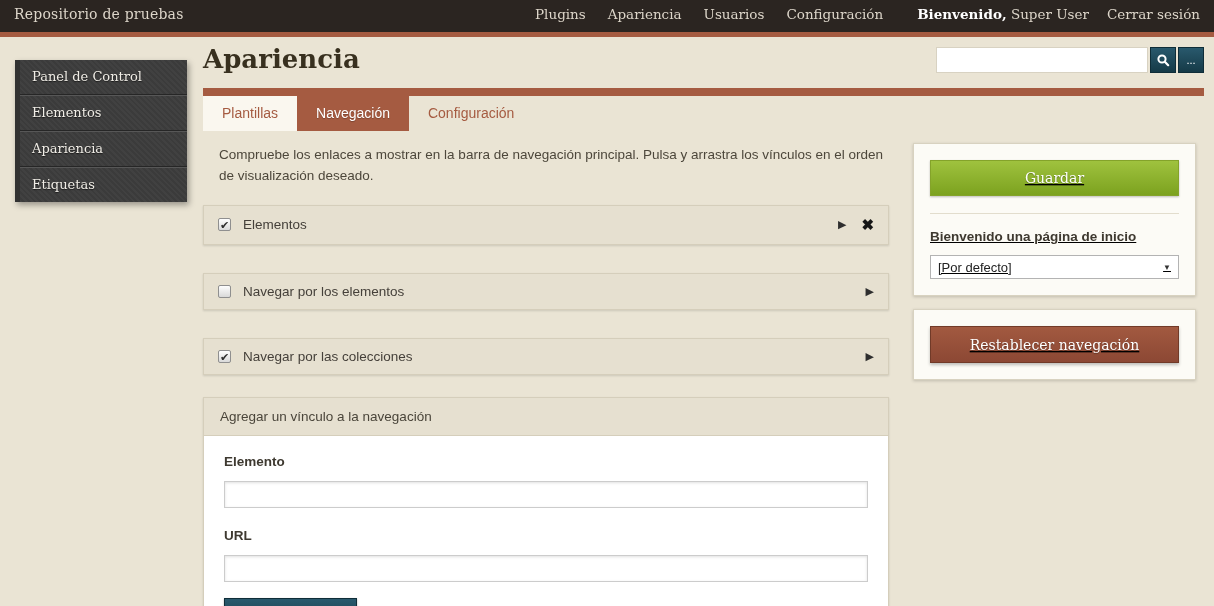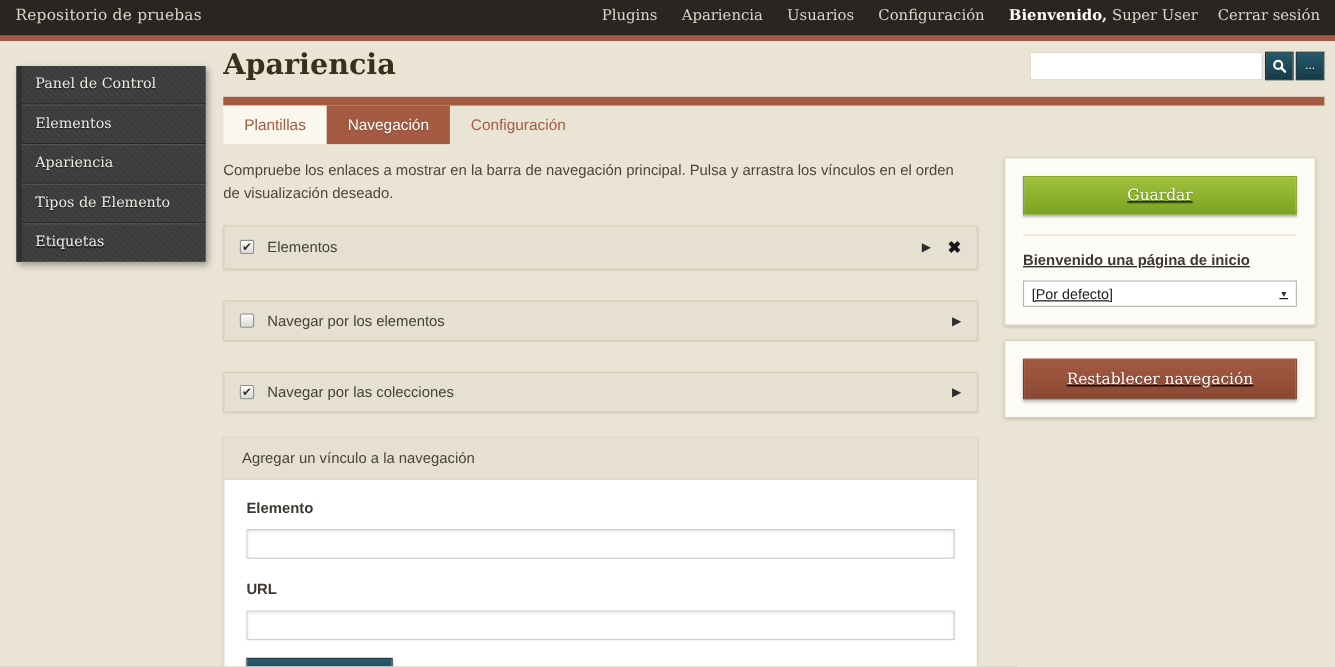--- a/index.html
+++ b/index.html
@@ -15,21 +15,21 @@
     background:#2b2521; border-bottom:5px solid #a55b41;
     display:flex; align-items:center; justify-content:space-between;
     padding:0 14px 4px 14px;
     font-family:"DejaVu Serif","Liberation Serif",serif;
     color:#ddd6ca; font-size:13.5px;
   }
   .topbar-right { display:flex; align-items:center; gap:18px; }
   .topbar a { color:#ddd6ca; text-decoration:none; cursor:pointer; }
   .site-title { font-size:14px; letter-spacing:.2px; }
   .top-nav { display:flex; gap:22px; }
-  .welcome { margin-left:4px; color:#ddd6ca; }
+  .welcome { margin-left:16px; color:#ddd6ca; }
   .welcome b { color:#ffffff; }
   
   .sidebar {
     position:absolute; left:15px; top:60px; width:172px;
     background:#3b3b3b;
     background-image:repeating-linear-gradient(45deg, rgba(255,255,255,.03) 0 2px, rgba(0,0,0,0) 2px 4px);
     box-shadow:2px 3px 6px rgba(0,0,0,.35);
     border-left:5px solid #313131;
     font-family:"DejaVu Serif","Liberation Serif",serif;
   }
@@ -63,21 +63,21 @@
   
   .tabstrip { height:8px; background:#a55b41; width:100%; }
   .tabs { display:flex; font-family:Liberation Sans, sans-serif; font-size:14px; }
   .tab { padding:9px 19px 10px; color:#a55b41; cursor:pointer; }
   .tab.first { background:#faf7ef; }
   .tab.active { background:#a55b41; color:#fff; text-shadow:0 1px 1px rgba(0,0,0,.25); }
   
   .cols { display:flex; margin-top:12px; }
   .col-left { width:686px; }
   .col-right { width:283px; margin-left:24px; }
-  .desc { font-size:13.5px; color:#4d473b; line-height:1.55; width:672px; margin:2px 0 18px; }
+  .desc { font-size:13.5px; color:#4d473b; line-height:1.55; width:672px; margin:2px 16px 18px; }
   
   .nav-row {
     display:flex; align-items:center; background:#e6e0d0;
     border:1px solid #d5cebb; box-shadow:0 1px 2px rgba(0,0,0,.13);
     padding:10px 14px; margin-bottom:28px; cursor:move;
   }
   .checkbox {
     width:13px; height:13px; border:1px solid #8f8f8f; border-radius:2px;
     background:linear-gradient(#fefefe,#d9d9d9); font-size:11px; line-height:12px;
     text-align:center; color:#2e2e2e; cursor:pointer; flex:0 0 13px;
@@ -151,21 +151,20 @@
       </div>
       <span class="welcome"><b>Bienvenido,</b> <a>Super User</a></span>
       <a>Cerrar sesión</a>
     </div>
   </div>
 
   <div class="sidebar">
     <a class="sidebar-item">Panel de Control</a>
     <a class="sidebar-item">Elementos</a>
     <a class="sidebar-item">Apariencia</a>
-    <a class="sidebar-item">Tipos de Elemento</a>
     <a class="sidebar-item">Etiquetas</a>
   </div>
 
   <div class="main">
 
     <div class="page-head">
       <h1 class="page-title">Apariencia</h1>
       <div class="search">
         <input type="text" value="" style="">
         <button class="sq-btn">

